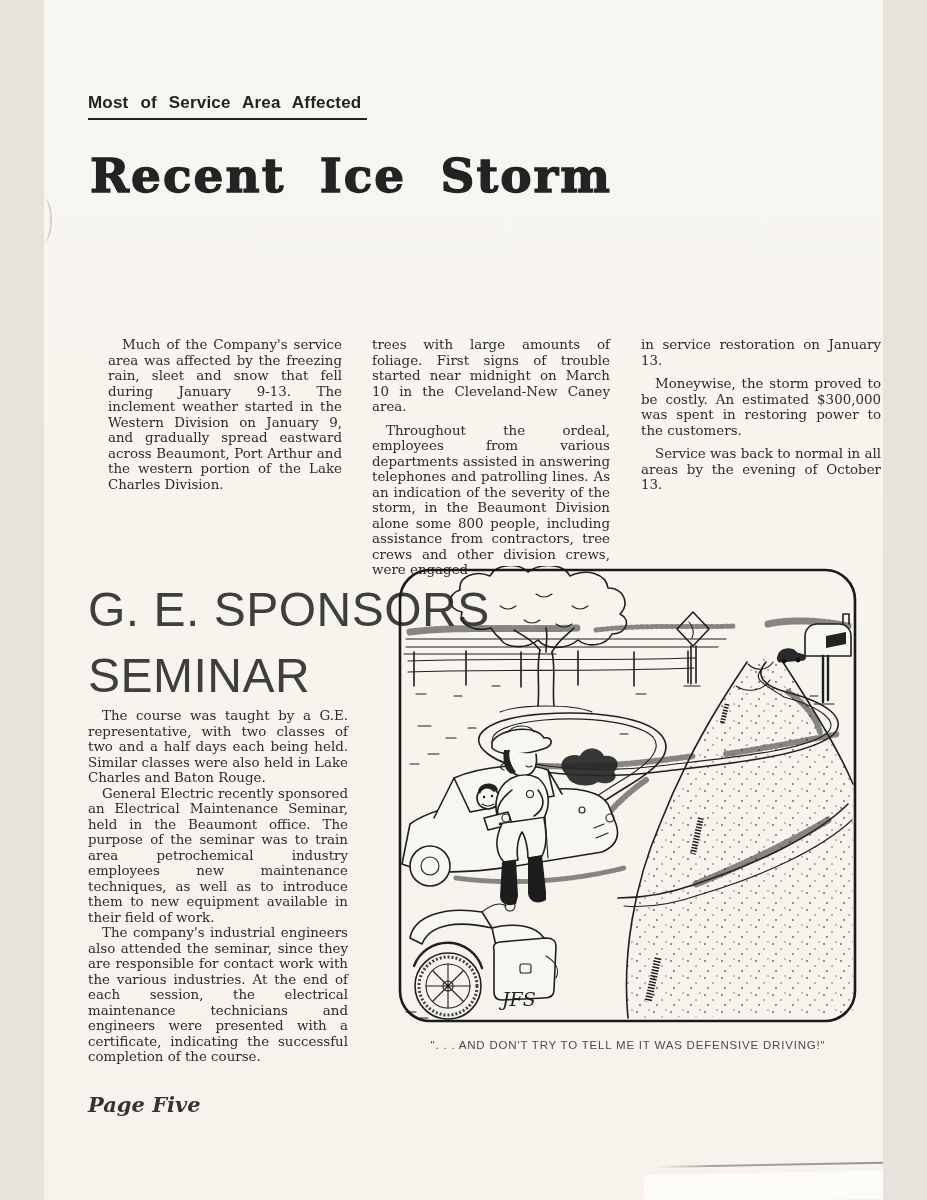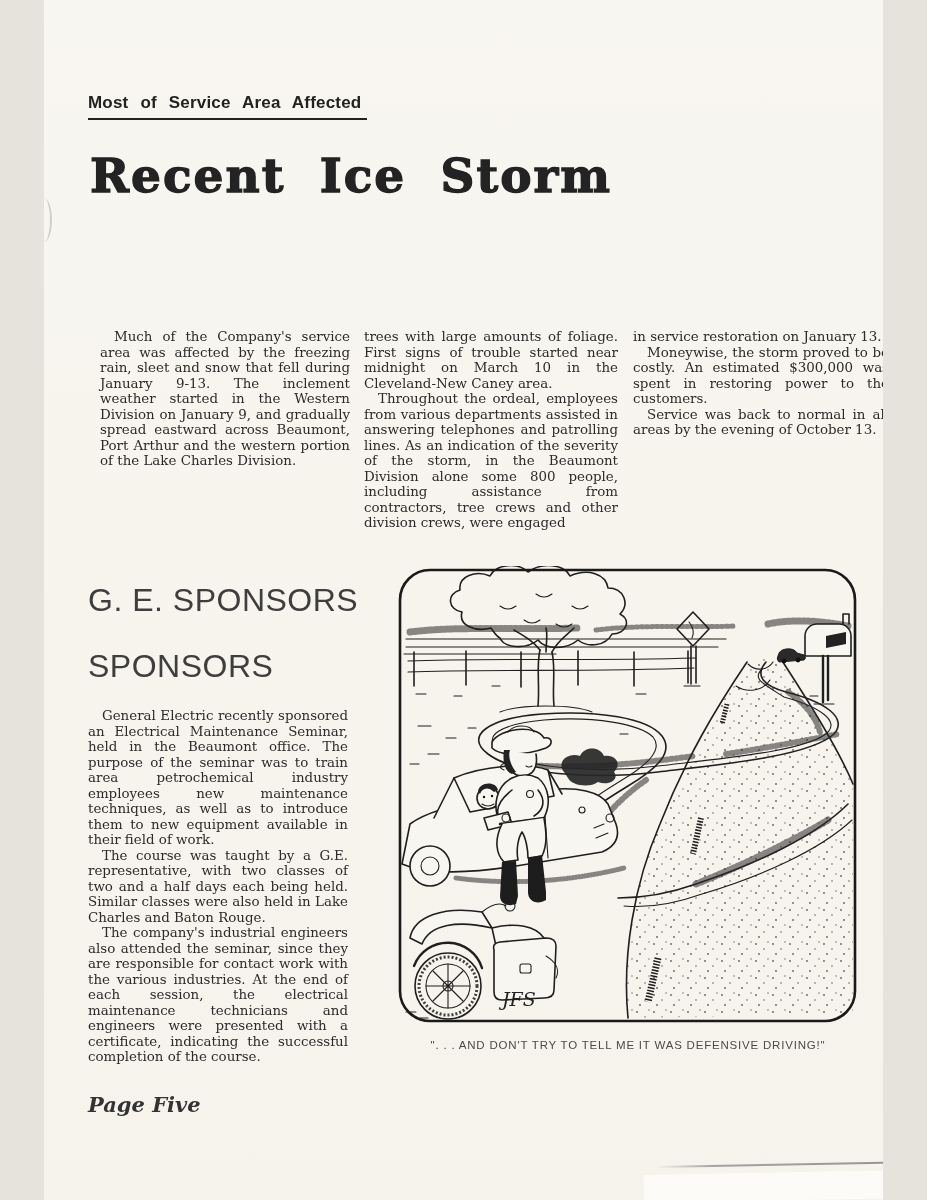--- a/index.html
+++ b/index.html
@@ -28,30 +28,30 @@
     letter-spacing:2px;word-spacing:16px;white-space:nowrap;
     -webkit-text-stroke:1.3px #232323;
   }
   .headline.l1{top:148px;}
   .headline.l2{top:231px;}
   
   .col{
     position:absolute;top:329px;
     font-size:13.4px;line-height:15.5px;text-align:justify;
   }
-  .col p{margin:0;}
+  .col p{margin:8px;}
   .col p.indent, .sem-body p.indent{text-indent:14px;}
   .c1{left:56px;width:250px;}
   .c2{left:320px;width:254px;}
   .c3{left:589px;width:256px;}
   
   .sem-head{
     position:absolute;left:44px;
     font-family:"Liberation Sans", sans-serif;
-    font-size:32px;color:#3e3e3e;letter-spacing:.5px;white-space:nowrap;
+    font-size:48px;color:#3e3e3e;letter-spacing:.5px;white-space:nowrap;
   }
   .sem-head.l1{top:582px;}
   .sem-head.l2{top:648px;}
   .sem-body{
     position:absolute;left:44px;top:708px;width:260px;
     font-size:13.4px;line-height:15.5px;text-align:justify;
   }
   .sem-body p{margin:0;}
   
   .cartoon{position:absolute;left:352px;top:566px;width:464px;height:464px;}
@@ -105,25 +105,25 @@
     <p>trees with large amounts of foliage. First signs of trouble started near midnight on March 10 in the Cleveland-New Caney area.</p>
     <p class="indent">Throughout the ordeal, employees from various departments assisted in answering telephones and patrolling lines. As an indication of the severity of the storm, in the Beaumont Division alone some 800 people, including assistance from contractors, tree crews and other division crews, were engaged</p>
   </div>
   <div class="col c3">
     <p>in service restoration on January 13.</p>
     <p class="indent">Moneywise, the storm proved to be costly. An estimated $300,000 was spent in restoring power to the customers.</p>
     <p class="indent">Service was back to normal in all areas by the evening of October 13.</p>
   </div>
 
   <div class="sem-head l1">G. E. SPONSORS</div>
-  <div class="sem-head l2">SPONSORS</div>
+  <div class="sem-head l2">SEMINAR</div>
 
   <div class="sem-body">
+    <p class="indent">The course was taught by a G.E. representative, with two classes of two and a half days each being held. Similar classes were also held in Lake Charles and Baton Rouge.</p>
     <p class="indent">General Electric recently sponsored an Electrical Maintenance Seminar, held in the Beaumont office. The purpose of the seminar was to train area petrochemical industry employees new maintenance techniques, as well as to introduce them to new equipment available in their field of work.</p>
-    <p class="indent">The course was taught by a G.E. representative, with two classes of two and a half days each being held. Similar classes were also held in Lake Charles and Baton Rouge.</p>
     <p class="indent">The company's industrial engineers also attended the seminar, since they are responsible for contact work with the various industries. At the end of each session, the electrical maintenance technicians and engineers were presented with a certificate, indicating the successful completion of the course.</p>
   </div>
 
   <div class="cartoon">
     <svg width="464" height="464" viewBox="0 0 464 464">
       <defs>
         <pattern id="stip" width="17" height="17" patternUnits="userSpaceOnUse">
           <circle cx="3" cy="4" r="0.9" fill="#3c3c3c"></circle>
           <circle cx="11" cy="9" r="0.8" fill="#3c3c3c"></circle>
           <circle cx="6" cy="14" r="0.9" fill="#3c3c3c"></circle>

